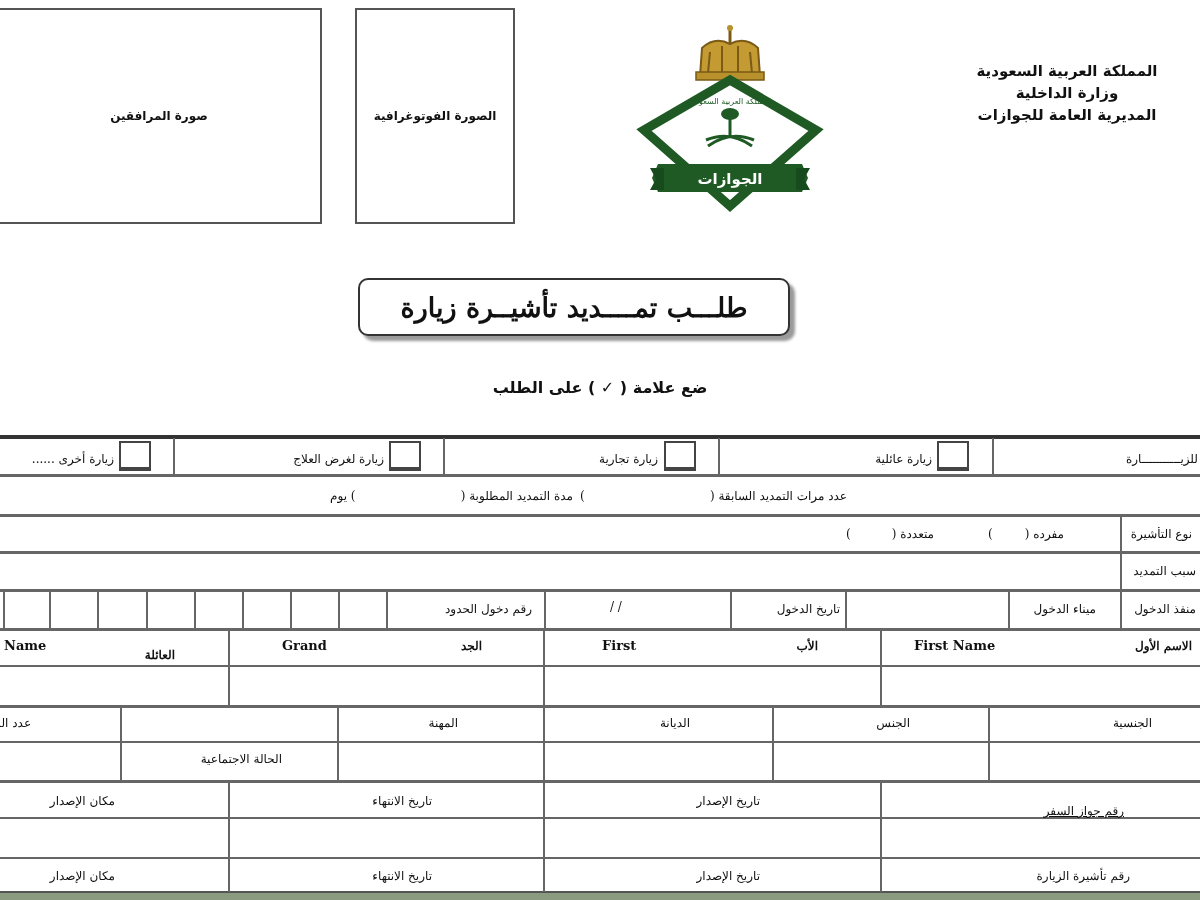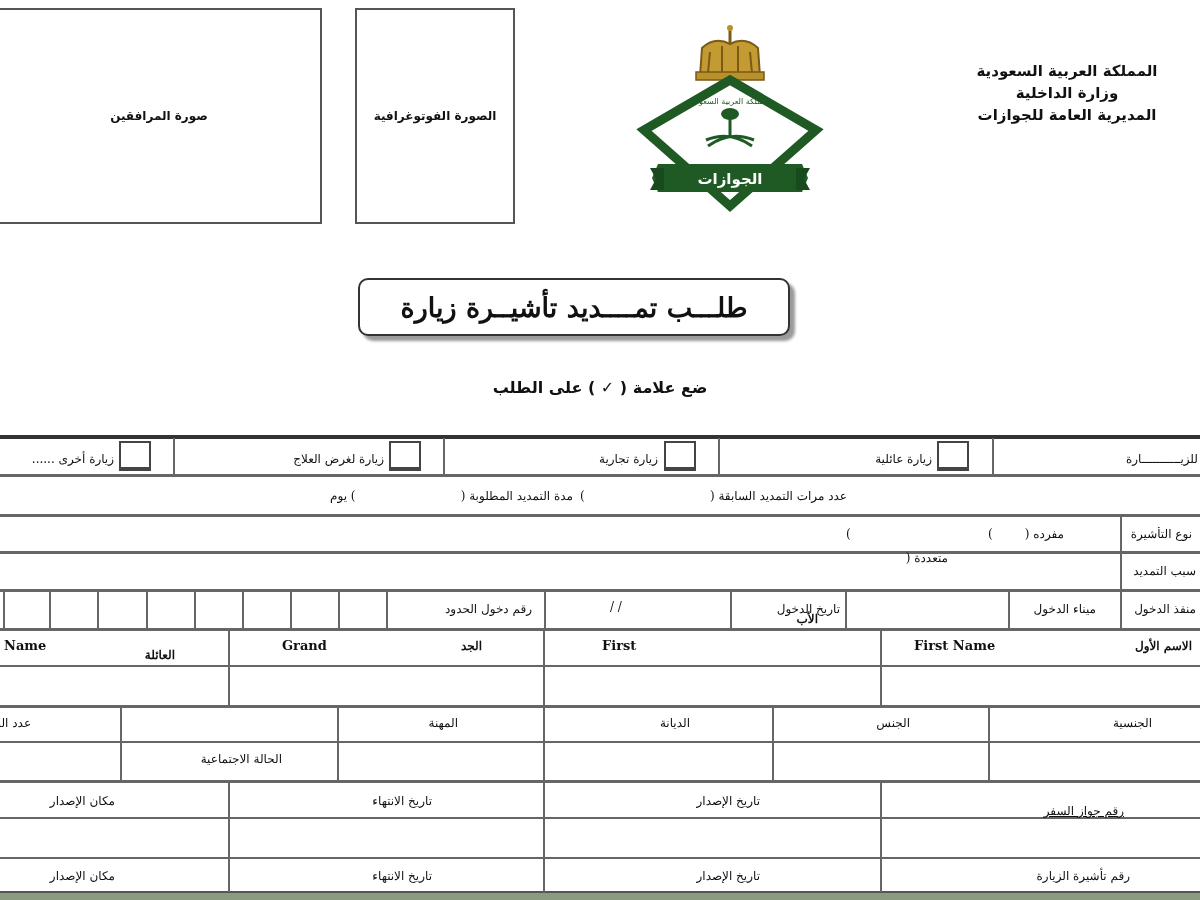--- a/index.html
+++ b/index.html
@@ -121,21 +121,21 @@
 <div class="lbl" style="left:580px; top:489px;">)</div>
 <div class="lbl" style="right:627px; top:489px;">مدة التمديد المطلوبة (</div>
 <div class="field" style="left:370px; top:482px; width:60px; height:26px;"></div>
 <div class="lbl" style="left:330px; top:489px;">) يوم</div>
 
 <div class="vline" style="left:1120px; top:516px; height:114px;"></div>
 <div class="lbl" style="right:8px; top:527px; clip-path: inset(0 0 0 0);">نوع التأشيرة</div>
 <div class="lbl" style="right:136px; top:527px;">مفرده (</div>
 <div class="field" style="left:990px; top:520px; width:40px; height:26px;"></div>
 <div class="lbl" style="left:988px; top:527px;">)</div>
-<div class="lbl" style="right:252px; top:527px;margin-top:24px;">متعددة (</div>
+<div class="lbl" style="right:266px; top:527px;">متعددة (</div>
 <div class="field" style="left:855px; top:520px; width:50px; height:26px;"></div>
 <div class="lbl" style="left:846px; top:527px;">)</div>
 
 <div class="lbl" style="right:4px; top:564px;">سبب التمديد</div>
 <div class="field" style="left:0; top:555px; width:1118px; height:33px;"></div>
 
 <div class="vline" style="left:1008px; top:592px; height:37px;"></div>
 <div class="vline" style="left:845px; top:592px; height:37px;"></div>
 <div class="vline" style="left:730px; top:592px; height:37px;"></div>
 <div class="vline" style="left:544px; top:592px; height:37px;"></div>
@@ -166,21 +166,21 @@
 <div class="field" style="left:5px; top:593px; width:44px; height:34px;"></div>
 
 <div class="vline" style="left:880px; top:630px; height:76px;"></div>
 <div class="vline" style="left:543px; top:630px; height:76px;"></div>
 <div class="vline" style="left:228px; top:630px; height:76px;"></div>
 
 <div class="lbl" style="right:8px; top:639px; font-weight:bold;">الاسم الأول</div>
 <div class="lbl-en" style="left:914px; top:638px;">First Name</div>
 <div class="field" style="left:882px; top:668px; width:318px; height:36px;"></div>
 
-<div class="lbl" style="right:382px; top:612px; font-weight:bold;">الأب</div>
+<div class="lbl" style="right:382px; top:639px; font-weight:bold;">الأب</div>
 <div class="lbl-en" style="left:602px; top:638px;">First</div>
 <div class="field" style="left:545px; top:668px; width:334px; height:36px;"></div>
 
 <div class="lbl" style="right:718px; top:639px; font-weight:bold;">الجد</div>
 <div class="lbl-en" style="left:282px; top:638px;">Grand</div>
 <div class="field" style="left:230px; top:668px; width:312px; height:36px;"></div>
 
 <div class="lbl" style="right:1025px; top:648px; font-weight:bold;">العائلة</div>
 <div class="lbl-en" style="left:4px; top:638px;">Name</div>
 <div class="field" style="left:0; top:668px; width:227px; height:36px;"></div>

